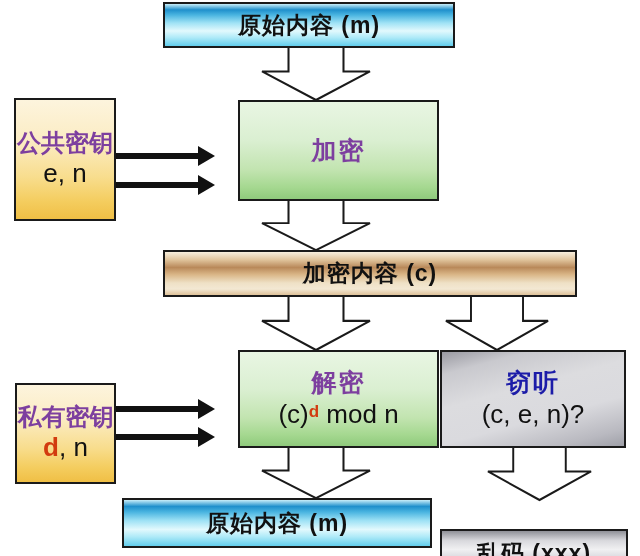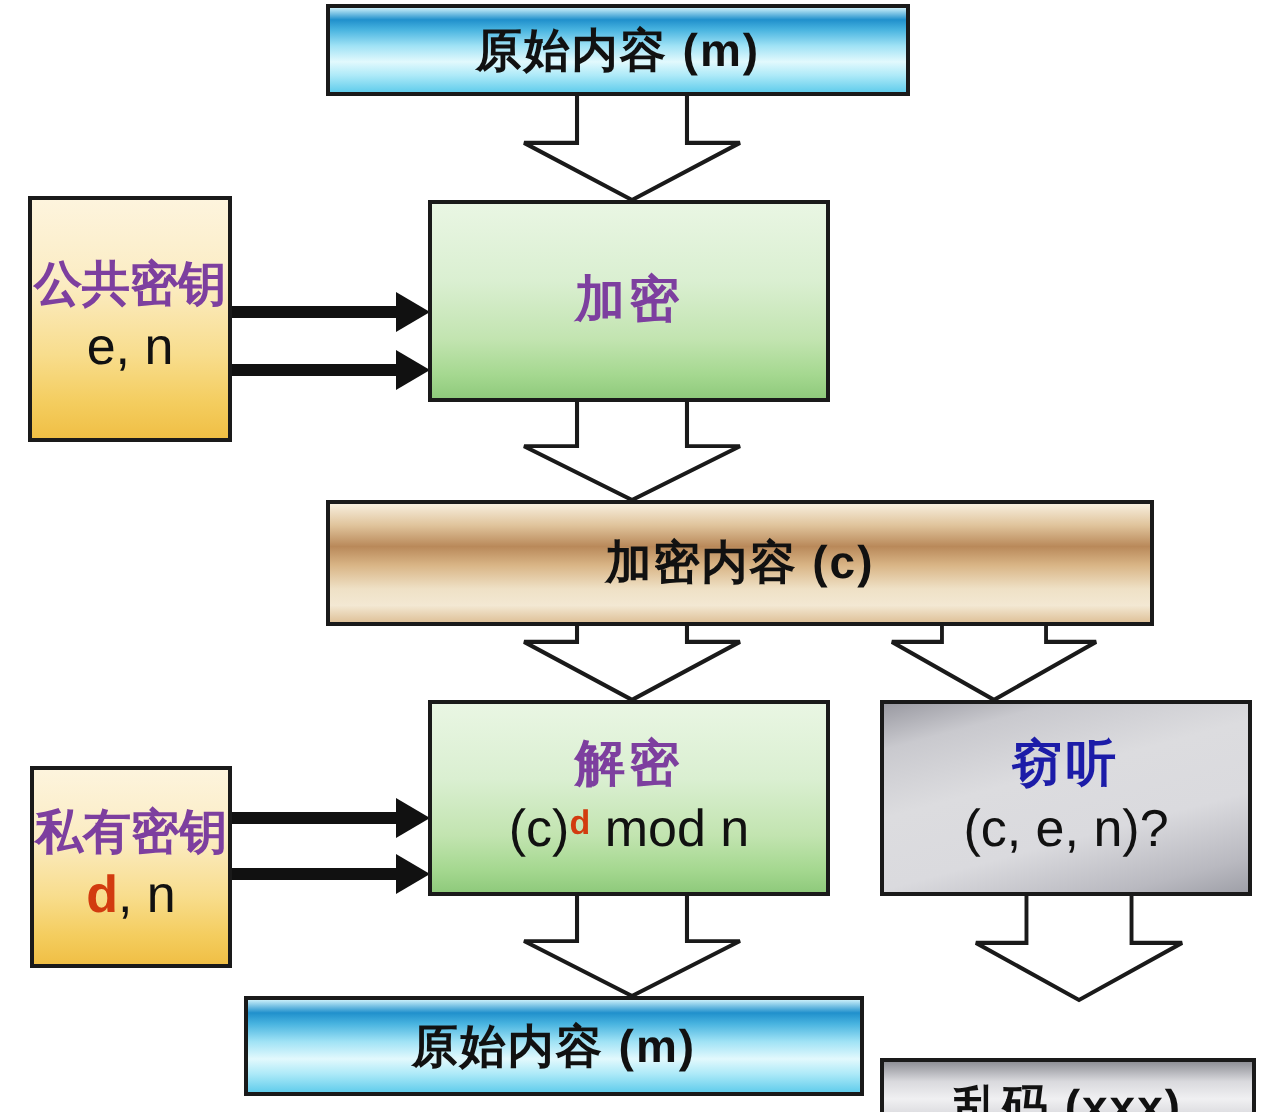--- a/index.html
+++ b/index.html
@@ -13,21 +13,21 @@
   
   .bar-cyan{background:linear-gradient(180deg,#c8eef9 0%,#2090cc 14%,#49b4e0 26%,
             #9fe2f5 45%,#e2f9fd 64%,#aeeaf8 80%,#62cdec 100%);}
   
   .bar-tan{background:linear-gradient(180deg,#f7eedd 0%,#e0c49c 18%,#b9895a 36%,
            #d9b586 52%,#efe1c6 72%,#f3e8d3 86%,#dfc29a 100%);}
   
   .bar-gray{background:linear-gradient(180deg,#8f9097 0%,#d9d9dd 22%,#f0f0f2 42%,
             #d9d9dd 62%,#b2b2b9 84%,#9fa0a7 100%);}
   .box-green{background:linear-gradient(180deg,#e9f6e3 0%,#daefd1 40%,#c2e4b0 70%,
-             #a5d890 88%,#8fca7c 100%);}
+             #a5d890 88%,#8fca7c 100%);margin-left:24px;}
   .box-gray{background:linear-gradient(165deg,#9a9aa2 0%,#c9c9ce 16%,#dcdcdf 40%,
             #dadade 65%,#b9b9c0 88%,#9fa0a8 100%);}
   .box-yellow{background:linear-gradient(180deg,#fdf4dd 0%,#fbecc3 35%,#f8dd8d 65%,
               #f4cd5f 85%,#f0bf45 100%);}
   .bar-label{font-size:23px;font-weight:bold;letter-spacing:1px;}
   .box-title{font-size:25px;font-weight:bold;letter-spacing:2px;line-height:1.15;}
   .title-purple{color:#7d3f9f;}
   .title-blue{color:#1c1ca8;text-align:center;}
   .formula{font-size:26px;line-height:1.2;margin-top:3px;white-space:nowrap;}
   .formula sup{font-size:17px;font-weight:bold;vertical-align:6px;}
@@ -65,21 +65,21 @@
     <line x1="-2" y1="15" x2="84" y2="15" stroke="#111" stroke-width="6"></line>
     <polygon points="82,5 99,15 82,25" fill="#111"></polygon>
     <line x1="-2" y1="44" x2="84" y2="44" stroke="#111" stroke-width="6"></line>
     <polygon points="82,34 99,44 82,54" fill="#111"></polygon>
   </svg>
 
   <svg class="arrow" style="left:260px;top:200px;" width="112" height="51" viewBox="0 0 110 53" preserveAspectRatio="none">
     <path d="M28,0 L28,24 L2,24 L55,52 L108,24 L82,24 L82,0" fill="#ffffff" stroke="#1a1a1a" stroke-width="2"></path>
   </svg>
 
-  <div class="abs node bar-tan" style="left:163px;top:250px;width:414px;height:63px;">
+  <div class="abs node bar-tan" style="left:163px;top:250px;width:414px;height:47px;">
     <span class="bar-label">加密内容 (c)</span>
   </div>
 
   <svg class="arrow" style="left:260px;top:296px;" width="112" height="55" viewBox="0 0 110 53" preserveAspectRatio="none">
     <path d="M28,0 L28,24 L2,24 L55,52 L108,24 L82,24 L82,0" fill="#ffffff" stroke="#1a1a1a" stroke-width="2"></path>
   </svg>
 
   <svg class="arrow" style="left:444px;top:296px;" width="106" height="55" viewBox="0 0 110 53" preserveAspectRatio="none">
     <path d="M28,0 L28,24 L2,24 L55,52 L108,24 L82,24 L82,0" fill="#ffffff" stroke="#1a1a1a" stroke-width="2"></path>
   </svg>

